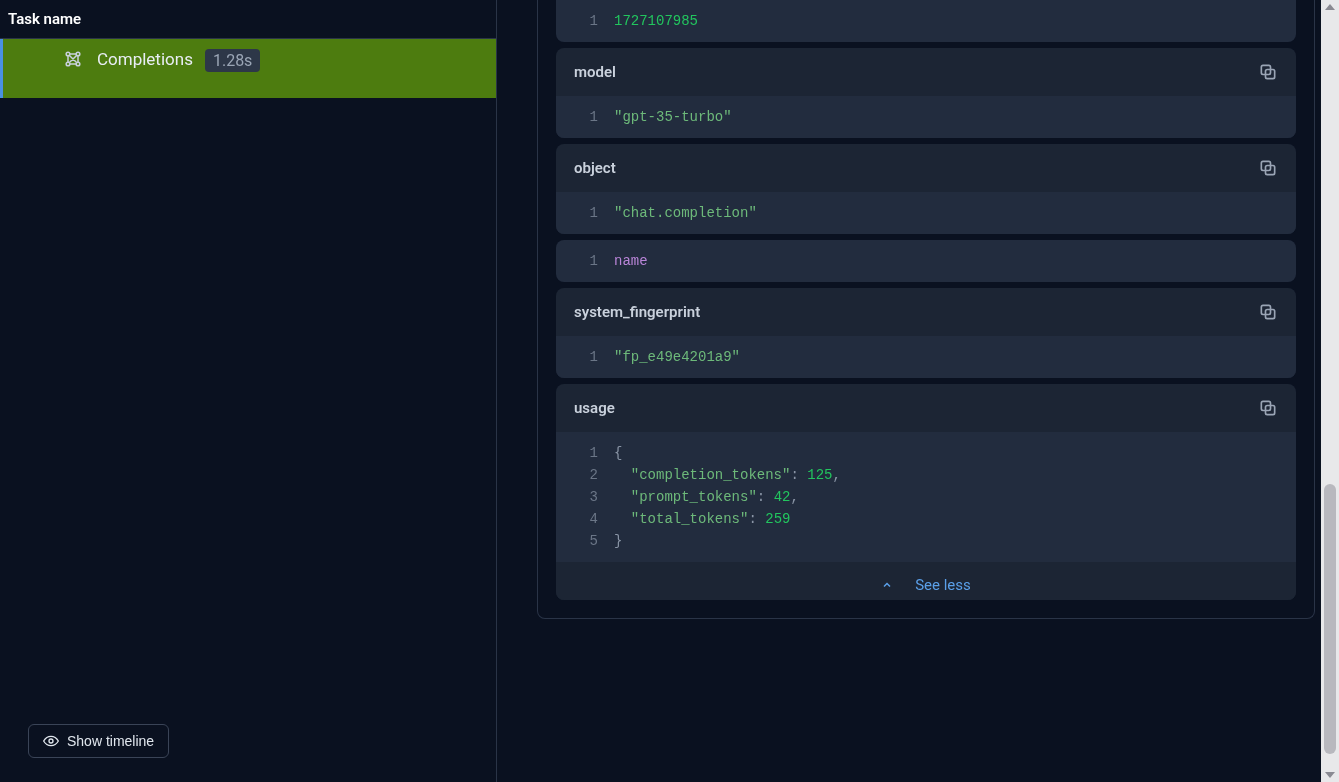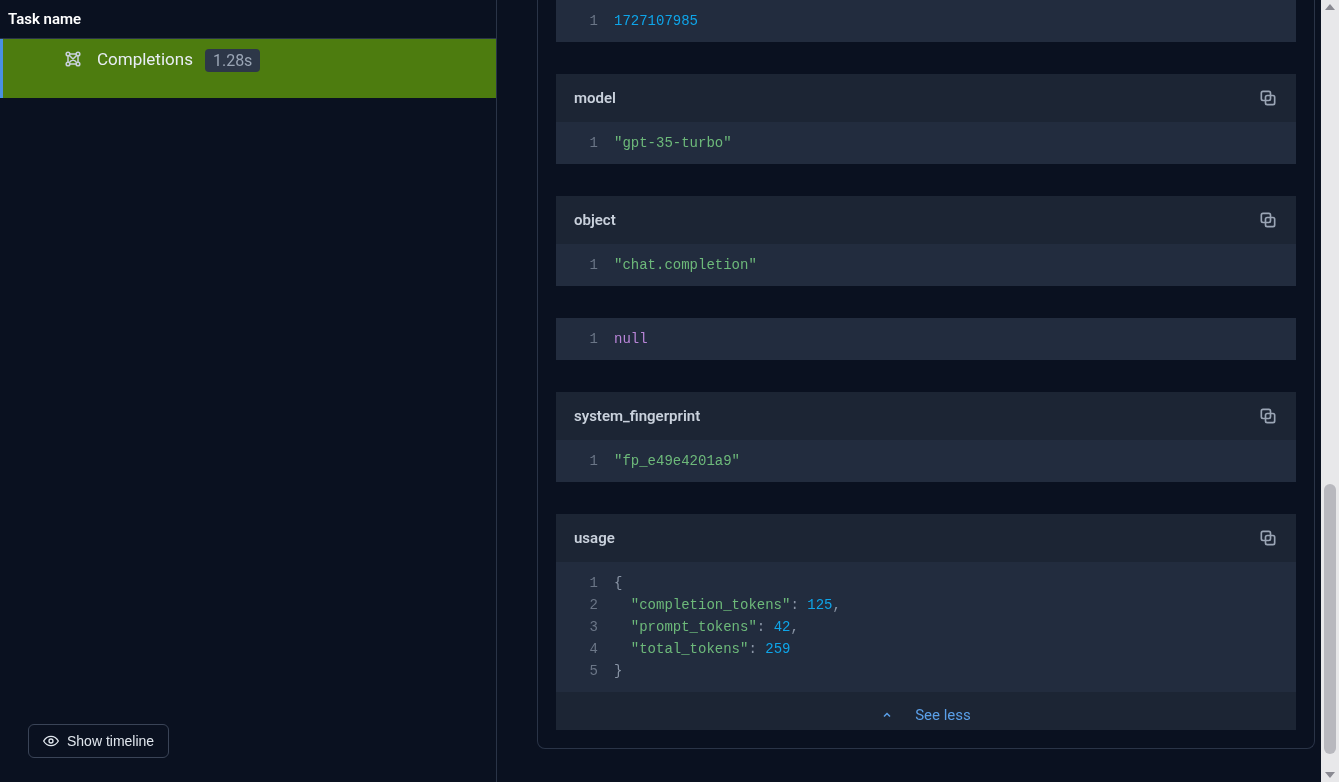--- a/index.html
+++ b/index.html
@@ -107,22 +107,22 @@
     margin-top: 470px;
   }
   .content-area {
     border: 1px solid #2a3447;
     border-top: none;
     border-radius: 0 0 8px 8px;
     padding: 0 18px 18px 18px;
   }
   .code-card {
     background: #1c2534;
-    border-radius: 0;
-    margin-top: 32px;
+    border-radius: 8px;
+    margin-top: 6px;
     overflow: hidden;
   }
   .code-card.first { margin-top: 0; border-top-left-radius: 0; border-top-right-radius: 0;}
   .card-header {
     display: flex;
     align-items: center;
     justify-content: space-between;
     padding: 14px 18px;
     color: #c9d1dc;
     font-weight: 600;
@@ -146,21 +146,21 @@
   }
   .code-line { display: flex; }
   .ln {
     color: #6b7687;
     width: 24px;
     text-align: right;
     margin-right: 16px;
     user-select: none;
     flex-shrink: 0;
   }
-  .tok-num { color: #0ea5e9; }
+  .tok-num { color: #22c55e; }
   .tok-str { color: #6db97a; }
   .tok-null { color: #b985d8; }
   .tok-punc { color: #8a95a6; }
   .tok-key { color: #6db97a; }
   .indent1 { padding-left: 2ch; }
   .see-less {
     text-align: center;
     padding: 14px 0 6px;
     background: #1c2534;
   }
@@ -252,21 +252,21 @@
           <span class="ln">1</span>
           <span class="tok-str">"chat.completion"</span>
         </div>
       </div>
     </div>
 
     <div class="code-card">
       <div class="code-body">
         <div class="code-line">
           <span class="ln">1</span>
-          <span class="tok-null">null</span>
+          <span class="tok-null">name</span>
         </div>
       </div>
     </div>
 
     <div class="code-card">
       <div class="card-header">
         <span>system_fingerprint</span>
         <button class="copy-btn">
           <svg viewBox="0 0 24 24" fill="none" stroke="currentColor" stroke-width="2">
               <rect x="9" y="9" width="11" height="11" rx="2"></rect>

